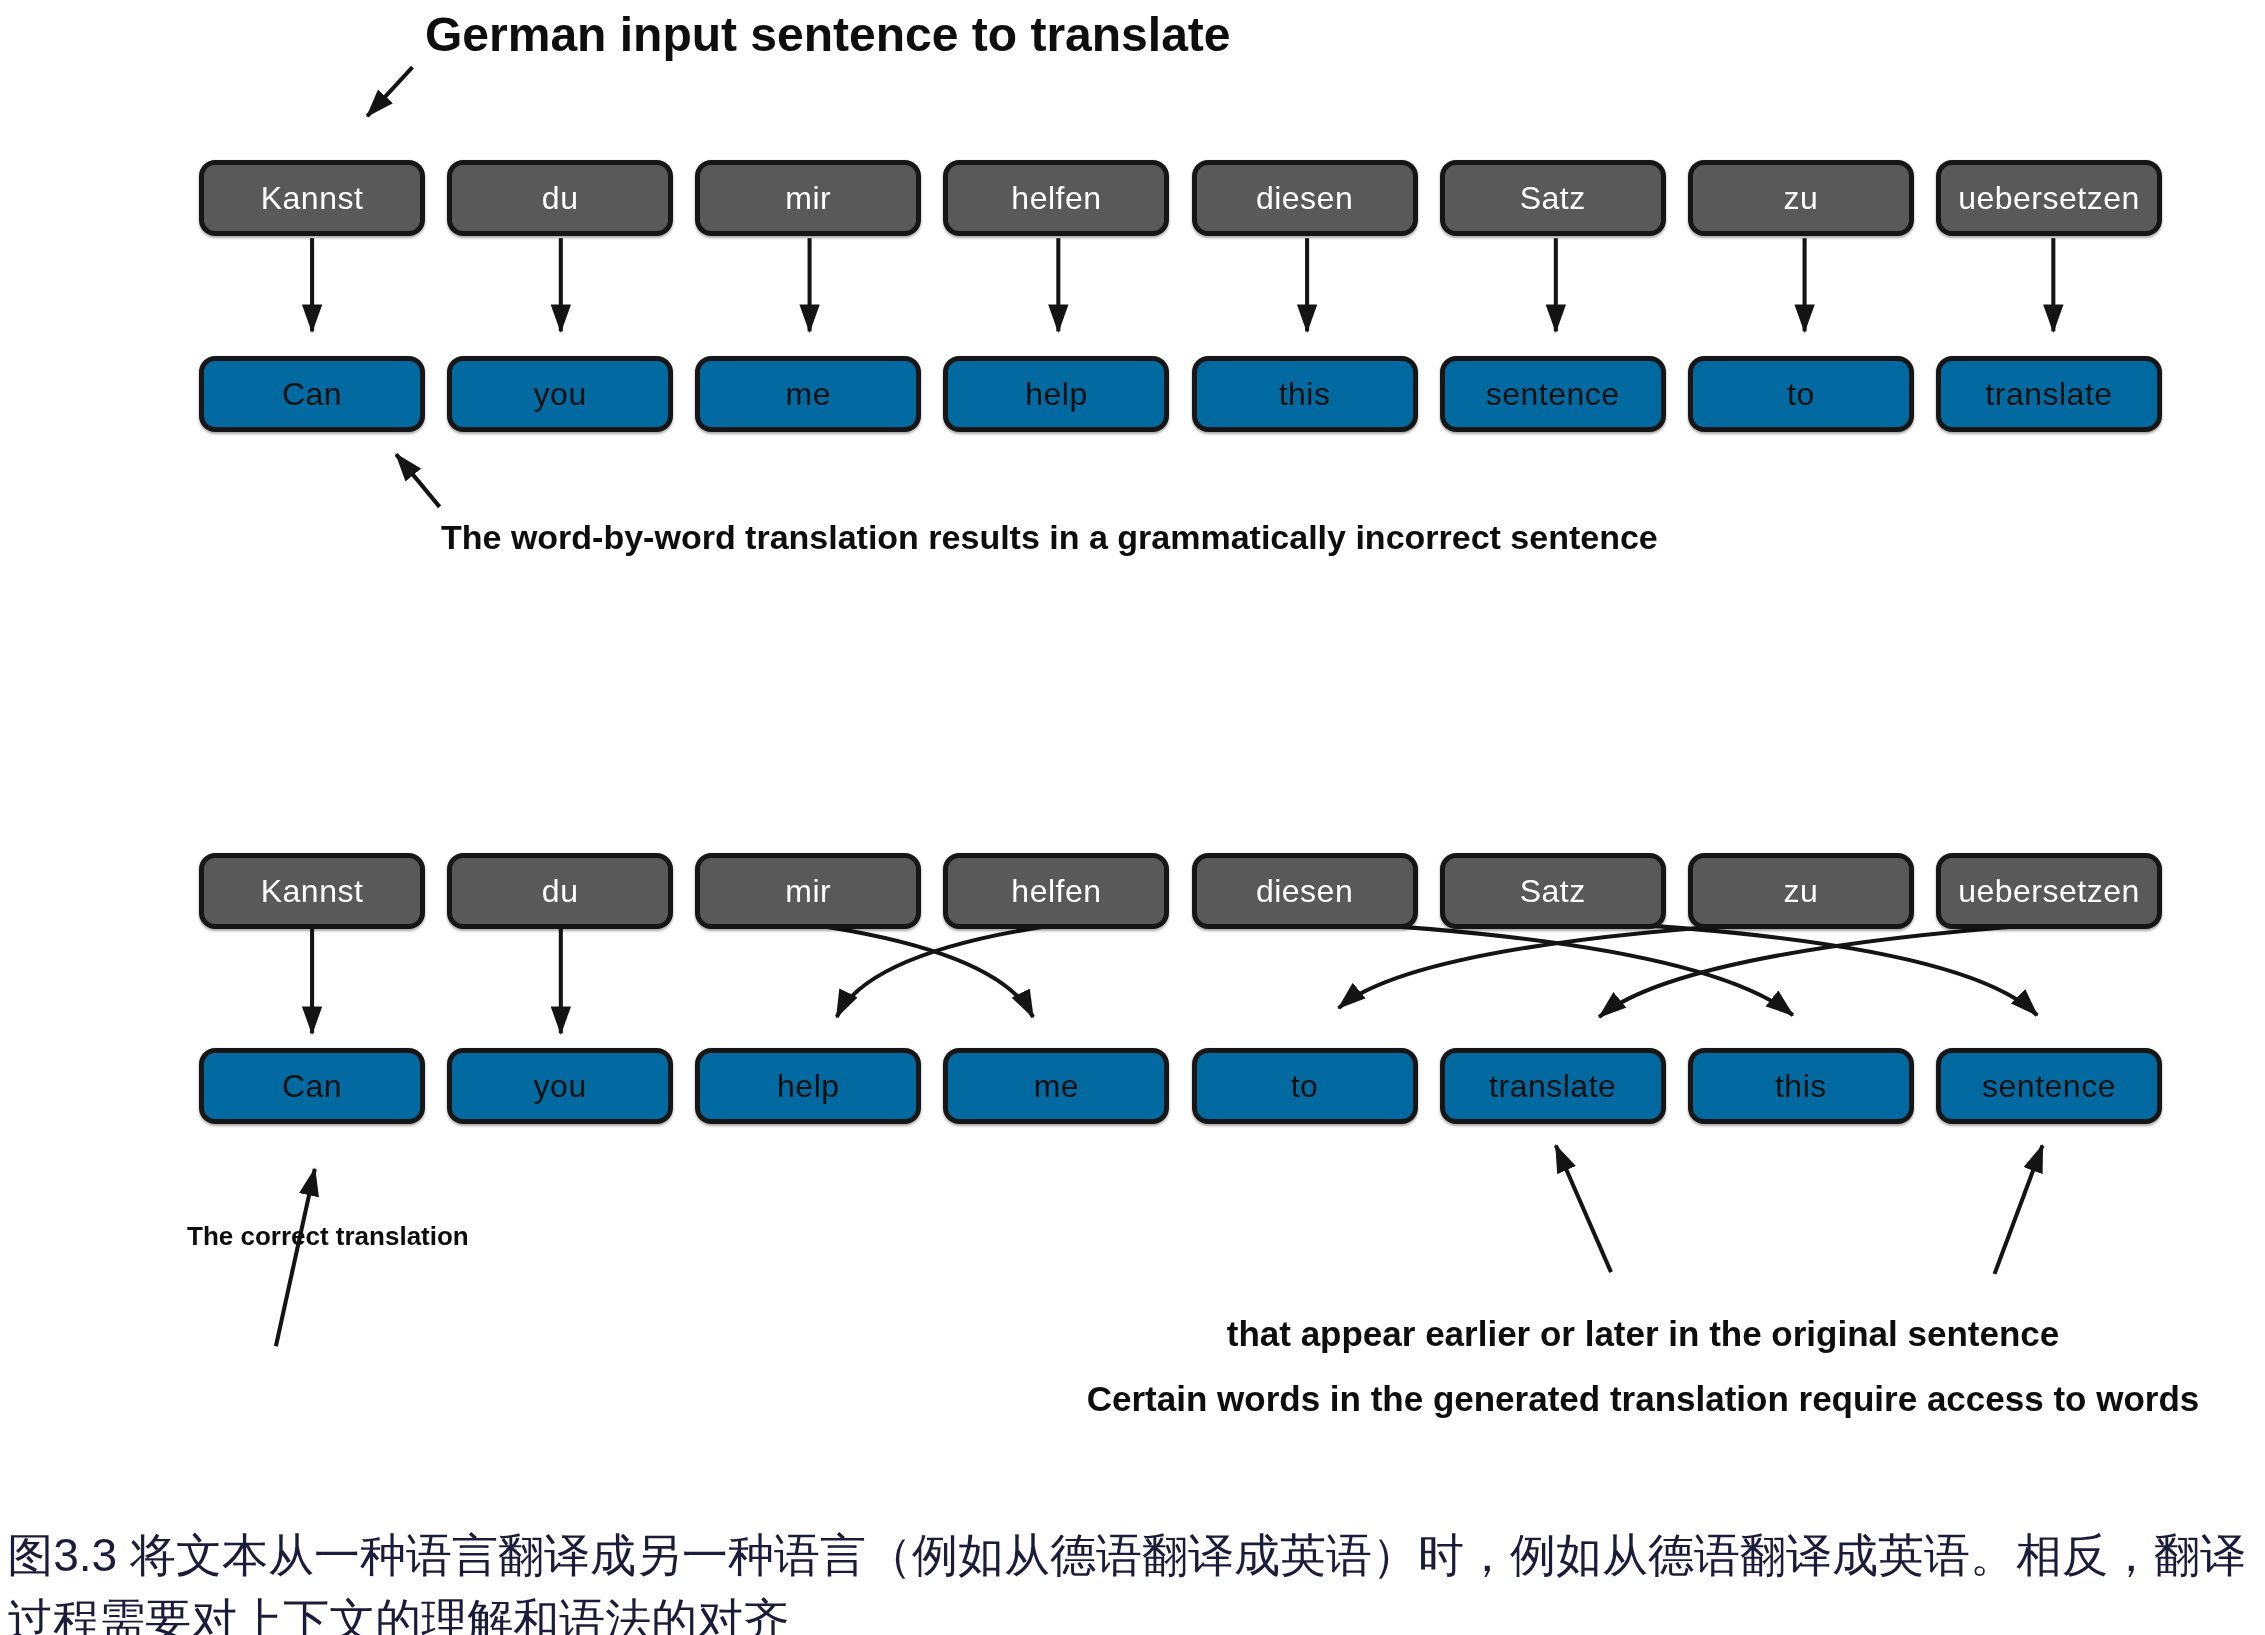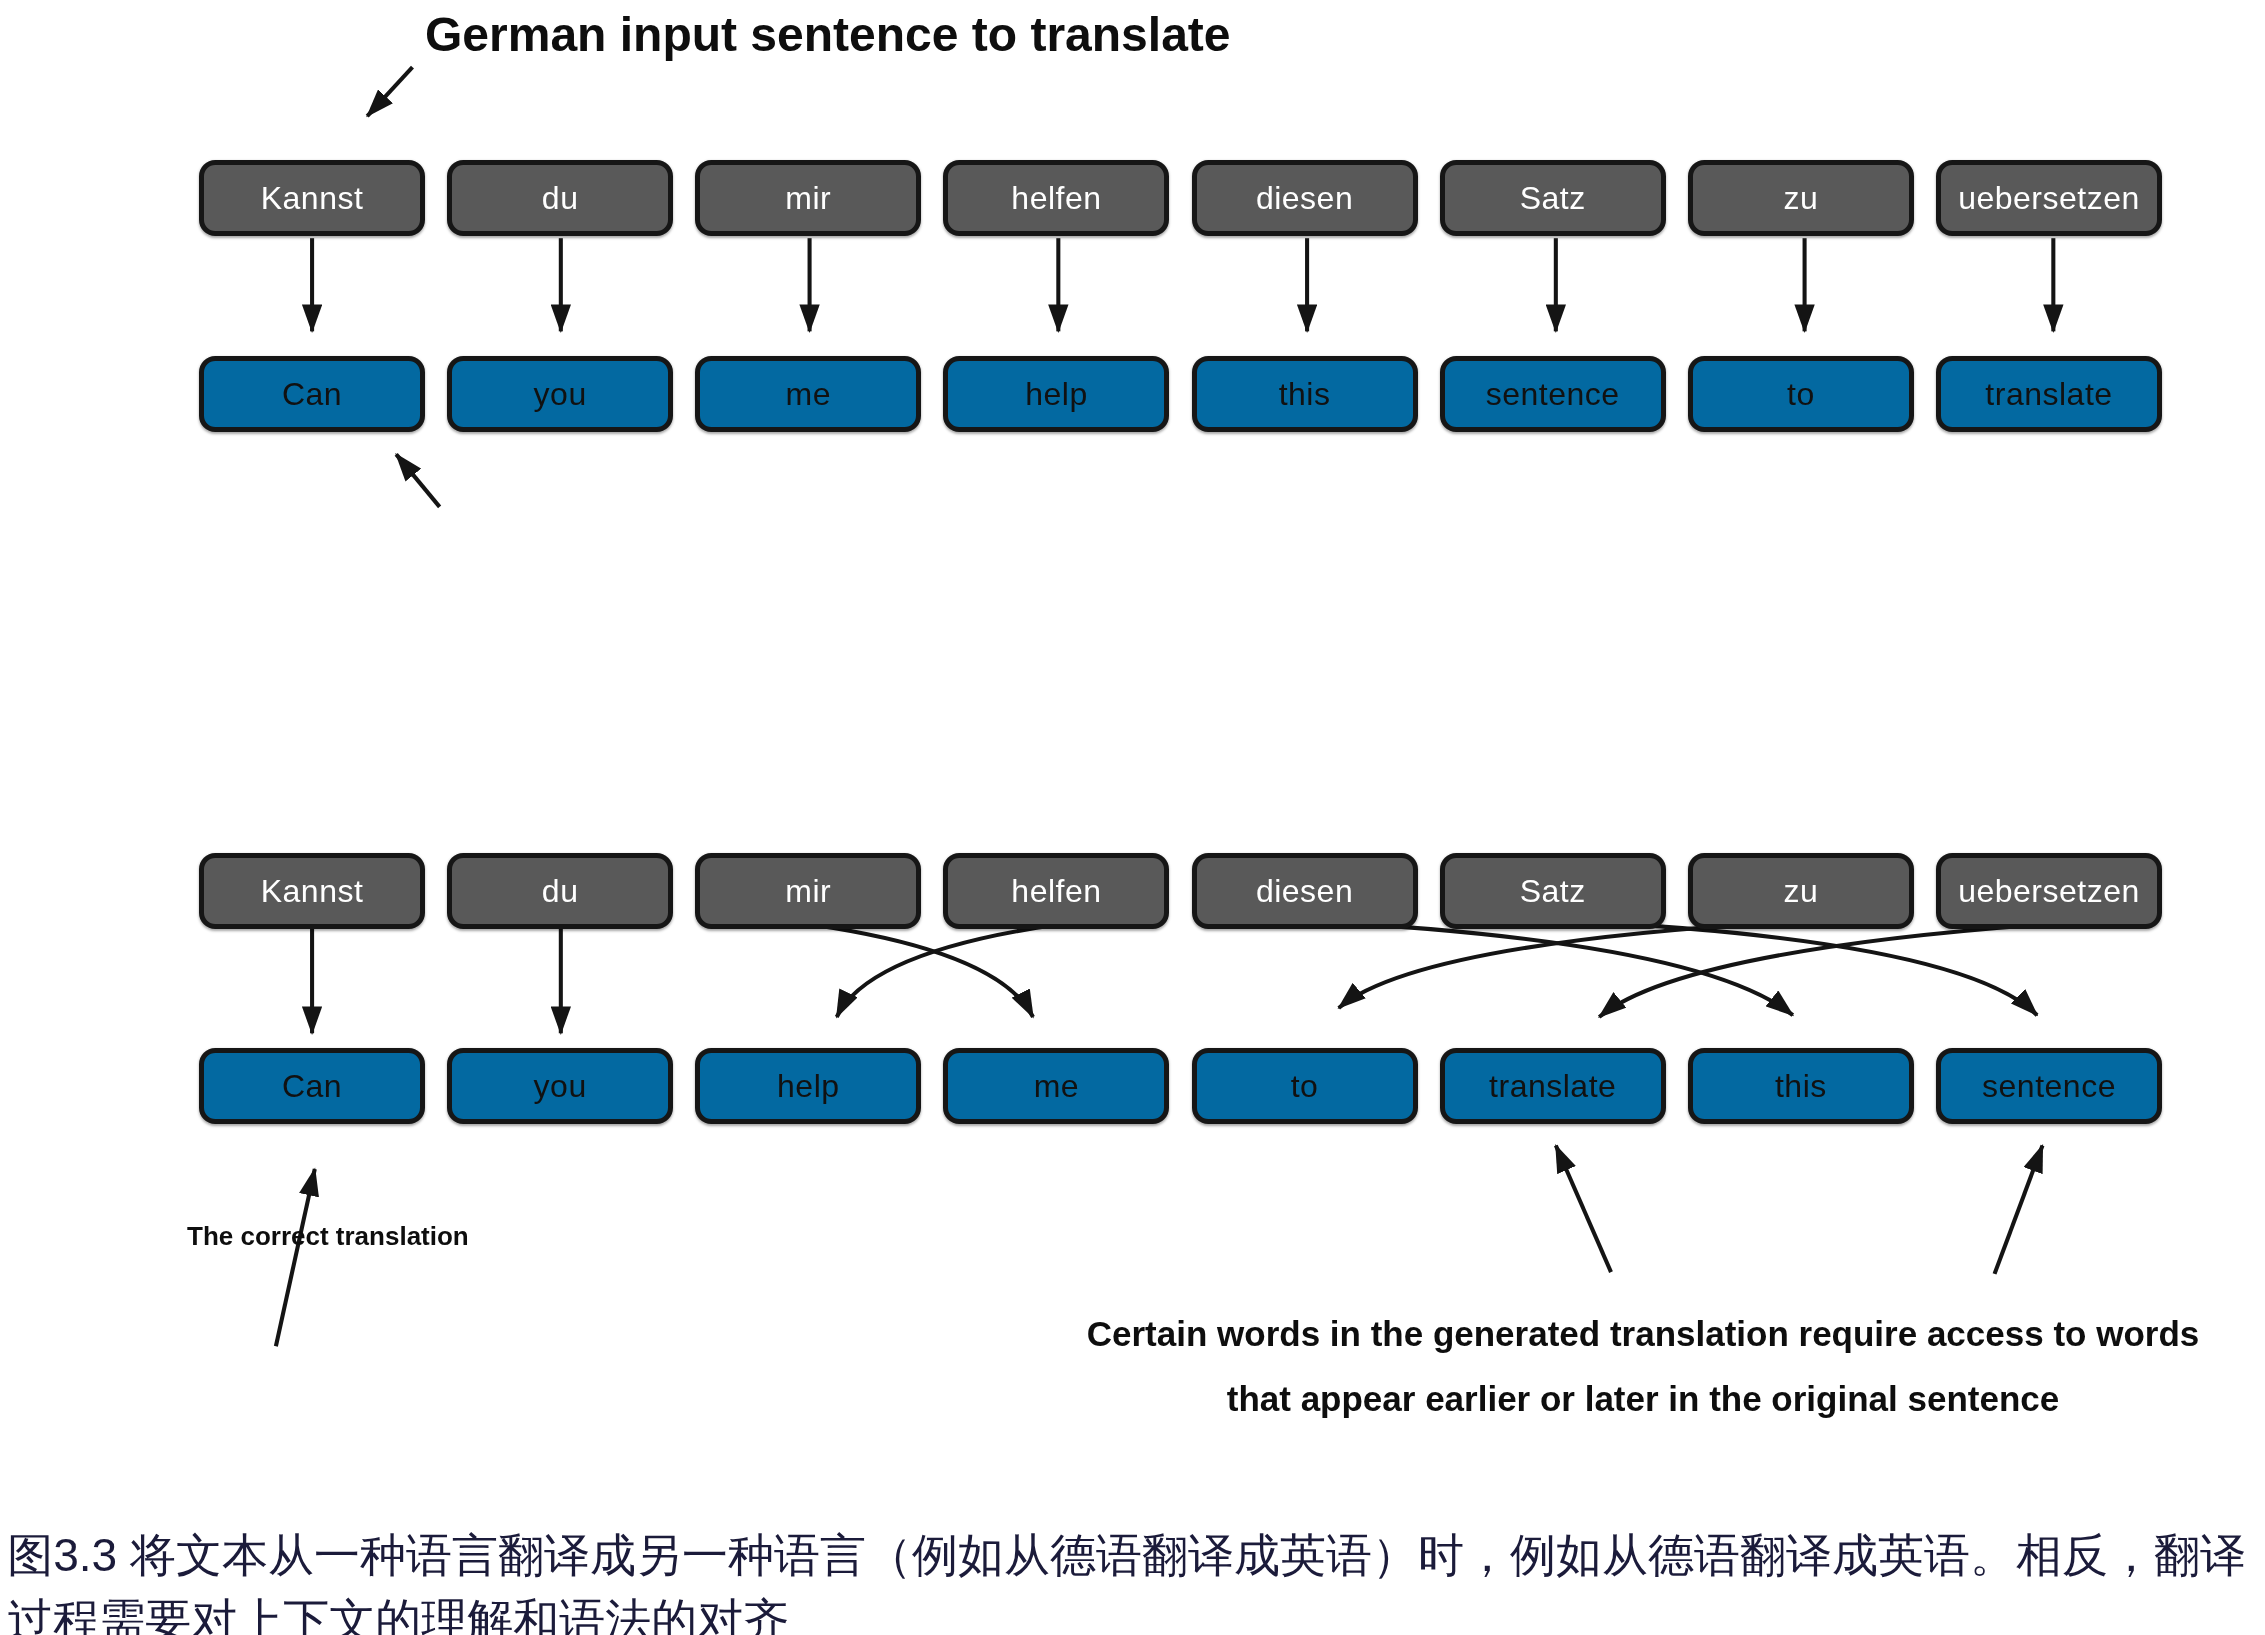--- a/index.html
+++ b/index.html
@@ -79,24 +79,25 @@
       <path d="M898 1022 Q1105 1052 1142 1124" marker-end="url(#ah)"></path>
       <path d="M1168 1022 Q960 1052 925 1124" marker-end="url(#ah)"></path>
       <path d="M1448 1018 Q1880 1040 1982 1122" marker-end="url(#ah)"></path>
       <path d="M1742 1018 Q2170 1040 2252 1122" marker-end="url(#ah)"></path>
       <path d="M1988 1018 Q1565 1042 1480 1114" marker-end="url(#ah)"></path>
       <path d="M2252 1022 Q1855 1052 1768 1124" marker-end="url(#ah)"></path>
     </g>
   </svg>
 
   <div class="annot annot-top">German input sentence to translate</div>
+  <div class="annot annot-wordbyword">The word-by-word translation results in a grammatically incorrect sentence</div>
   <div class="annot annot-correct">The correct translation</div>
   <div class="annot annot-context">
+    <div>that appear earlier or later in the original sentence</div>
     <div>Certain words in the generated translation require access to words</div>
-    <div>that appear earlier or later in the original sentence</div>
   </div>
 
   <div class="row" style="top:160px">
     <div class="box dark">Kannst</div>
     <div class="box dark">du</div>
     <div class="box dark">mir</div>
     <div class="box dark">helfen</div>
     <div class="box dark">diesen</div>
     <div class="box dark">Satz</div>
     <div class="box dark">zu</div>

